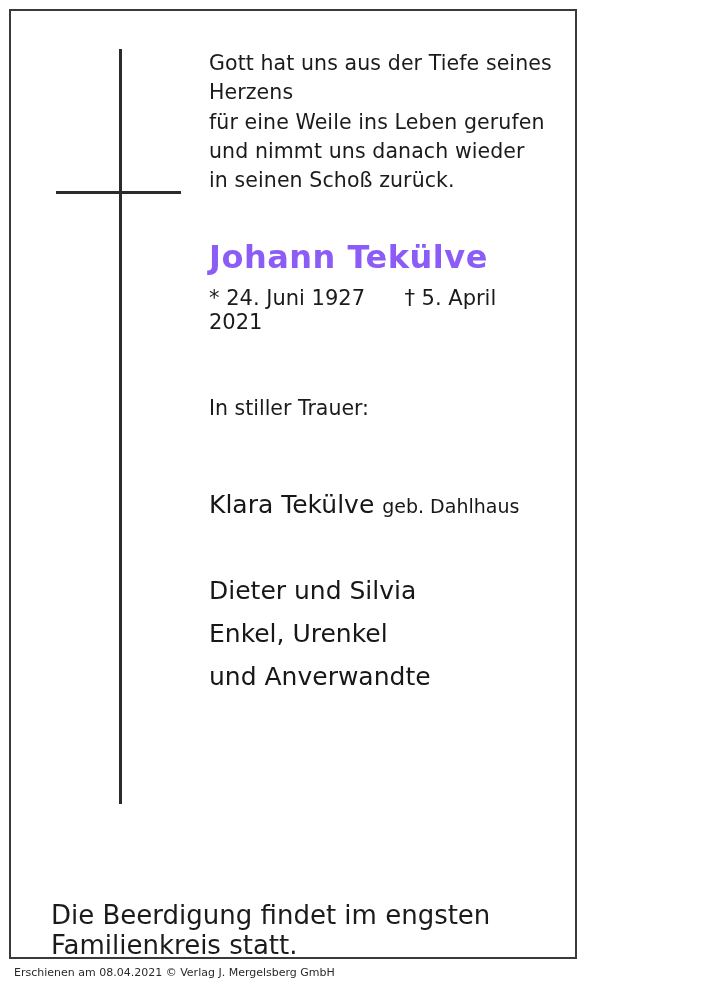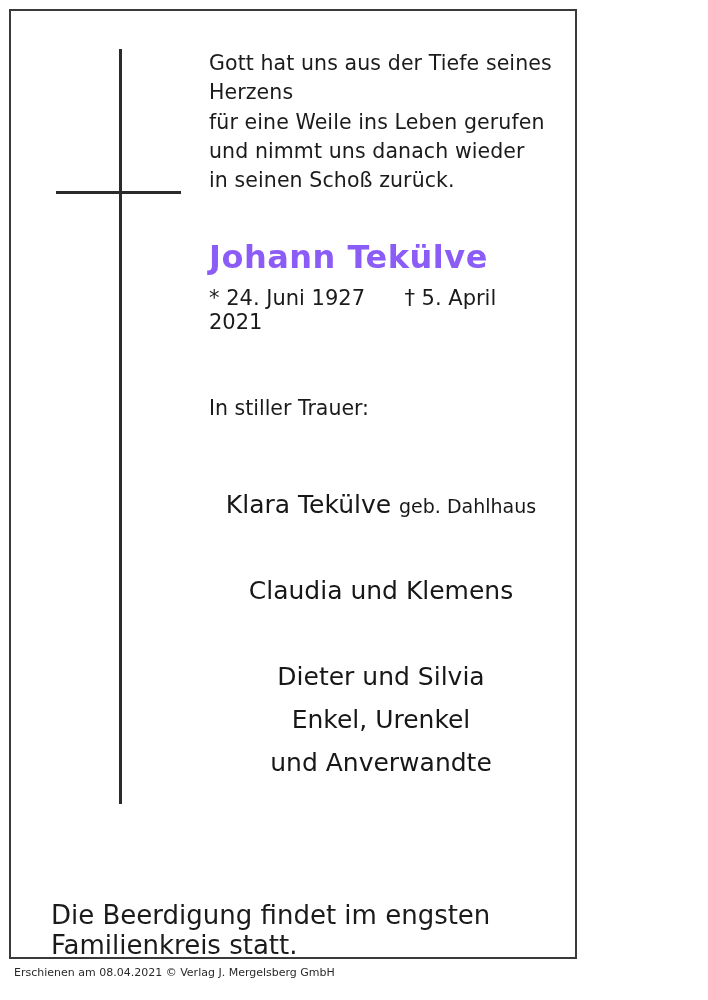--- a/index.html
+++ b/index.html
@@ -100,21 +100,20 @@
   }
 
   .mourners {
     margin-top: 20px;
   }
   .mourners .m-line {
     font-size: 25px;
     line-height: 1.72;
     color: #171717;
     white-space: pre-line;
-    text-align: center;
   }
   .mourners .m-line .small {
     font-size: 19px;
   }
 
   .footer {
     position: absolute;
     left: 40px;
     right: 24px;
     top: 855px;
@@ -164,23 +163,20 @@
       <span>† 5. April 2021</span>
     </div>
 
     <div class="mourn-label">In stiller Trauer:</div>
 
     <div class="mourners">
       <div class="m-line">
         <span>Klara Tekülve </span><span class="small">geb. Dahlhaus</span>
       </div>
       <div class="m-line">
-        <span>Claudia und Klemens</span>
-      </div>
-      <div class="m-line">
         <span>Dieter und Silvia</span>
       </div>
       <div class="m-line">Enkel, Urenkel
 und Anverwandte</div>
     </div>
 
   </div>
 
   <div class="footer">
     <div class="burial">Die Beerdigung findet im engsten Familienkreis statt.</div>

